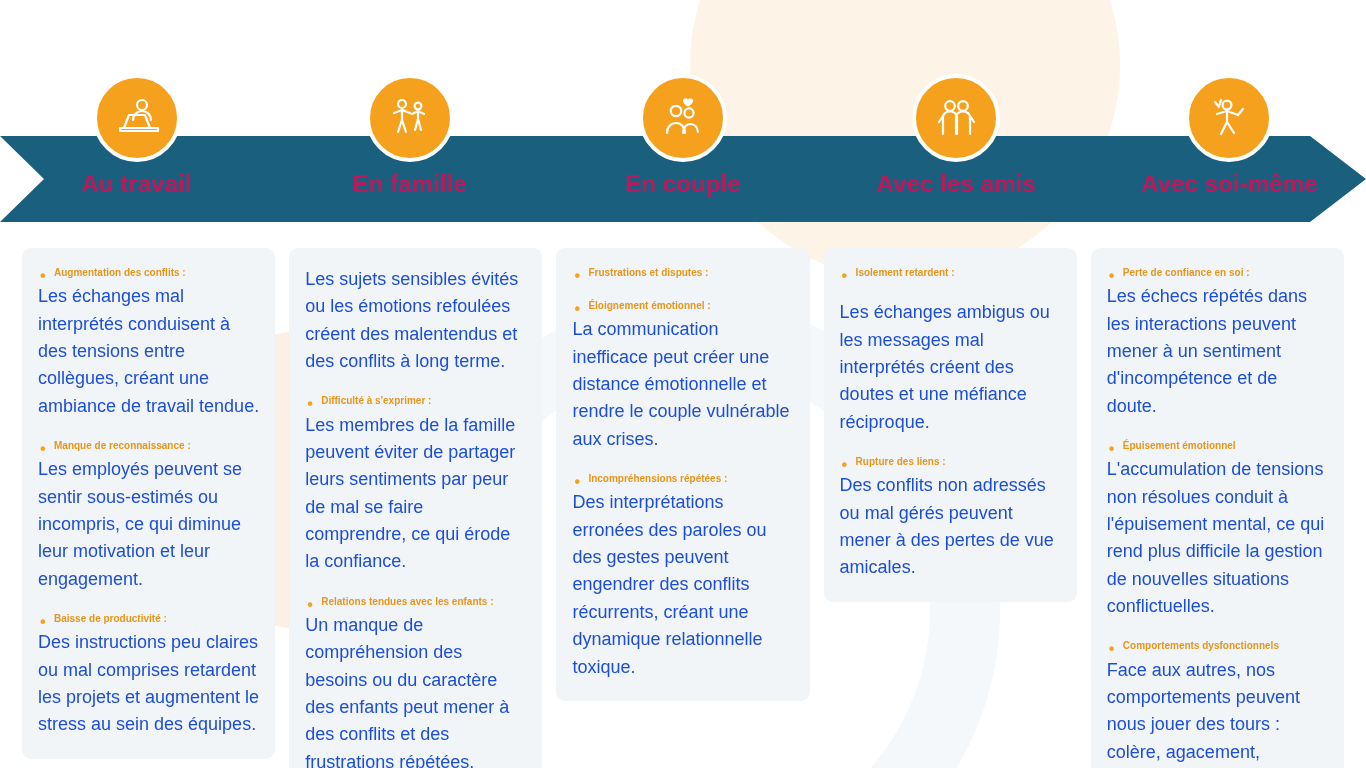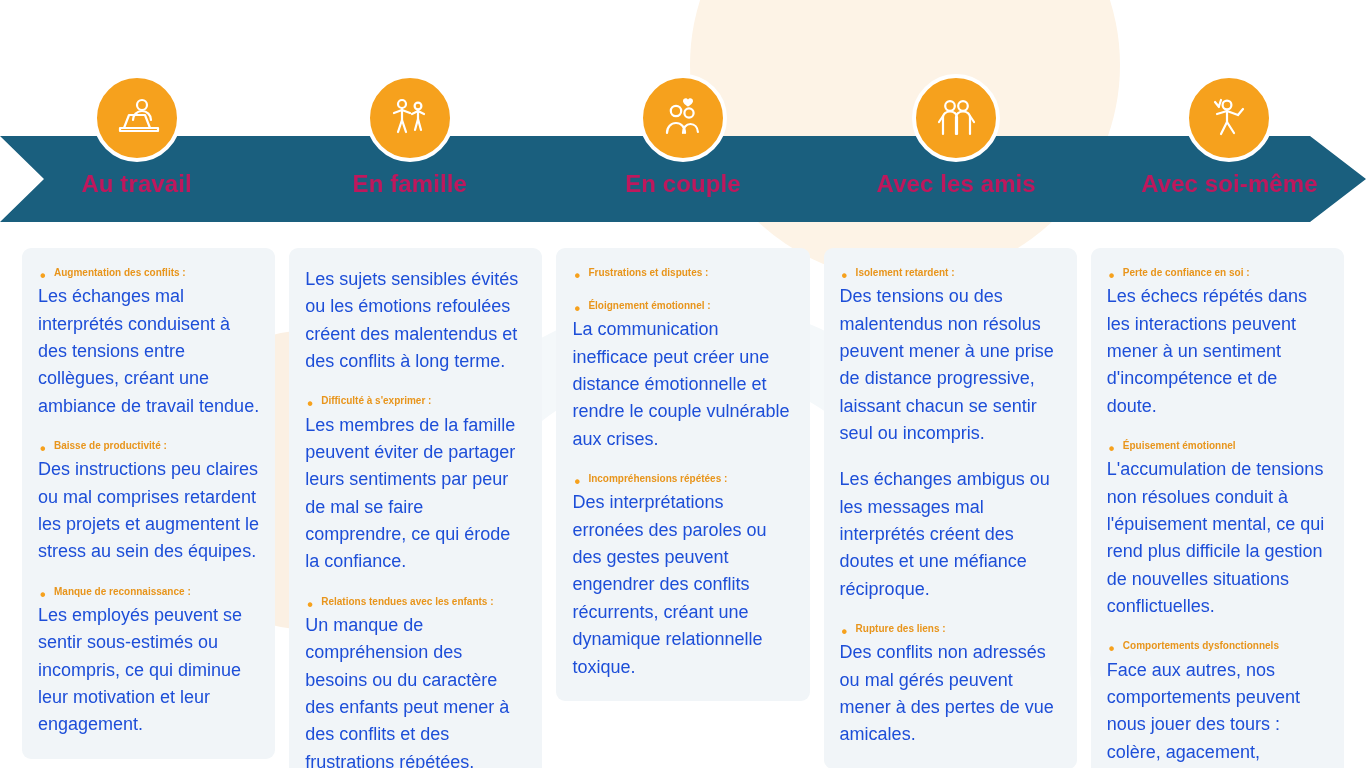--- a/index.html
+++ b/index.html
@@ -259,27 +259,27 @@
 </div>
 
 <div class="cards-row">
 
   <div class="card">
     <div class="item">
       <div class="item-title">Augmentation des conflits :</div>
       <div class="item-body">Les échanges mal interprétés conduisent à des tensions entre collègues, créant une ambiance de travail tendue.</div>
     </div>
     <div class="item">
+      <div class="item-title">Manque de reconnaissance :</div>
+      <div class="item-body">Les employés peuvent se sentir sous-estimés ou incompris, ce qui diminue leur motivation et leur engagement.</div>
+    </div>
+    <div class="item">
       <div class="item-title">Baisse de productivité :</div>
       <div class="item-body">Des instructions peu claires ou mal comprises retardent les projets et augmentent le stress au sein des équipes.</div>
     </div>
-    <div class="item">
-      <div class="item-title">Manque de reconnaissance :</div>
-      <div class="item-body">Les employés peuvent se sentir sous-estimés ou incompris, ce qui diminue leur motivation et leur engagement.</div>
-    </div>
   </div>
 
   <div class="card">
     <div class="item">
       <div class="item-body">Les sujets sensibles évités ou les émotions refoulées créent des malentendus et des conflits à long terme.</div>
     </div>
     <div class="item">
       <div class="item-title">Difficulté à s'exprimer :</div>
       <div class="item-body">Les membres de la famille peuvent éviter de partager leurs sentiments par peur de mal se faire comprendre, ce qui érode la confiance.</div>
     </div>
@@ -299,21 +299,20 @@
     </div>
     <div class="item">
       <div class="item-title">Incompréhensions répétées :</div>
       <div class="item-body">Des interprétations erronées des paroles ou des gestes peuvent engendrer des conflits récurrents, créant une dynamique relationnelle toxique.</div>
     </div>
   </div>
 
   <div class="card">
     <div class="item">
       <div class="item-title">Isolement retardent :</div>
-      <div class="item-body">Des tensions ou des malentendus non résolus peuvent mener à une prise de distance progressive, laissant chacun se sentir seul ou incompris.</div>
     </div>
     <div class="item">
       <div class="item-body">Les échanges ambigus ou les messages mal interprétés créent des doutes et une méfiance réciproque.</div>
     </div>
     <div class="item">
       <div class="item-title">Rupture des liens :</div>
       <div class="item-body">Des conflits non adressés ou mal gérés peuvent mener à des pertes de vue amicales.</div>
     </div>
   </div>
 

